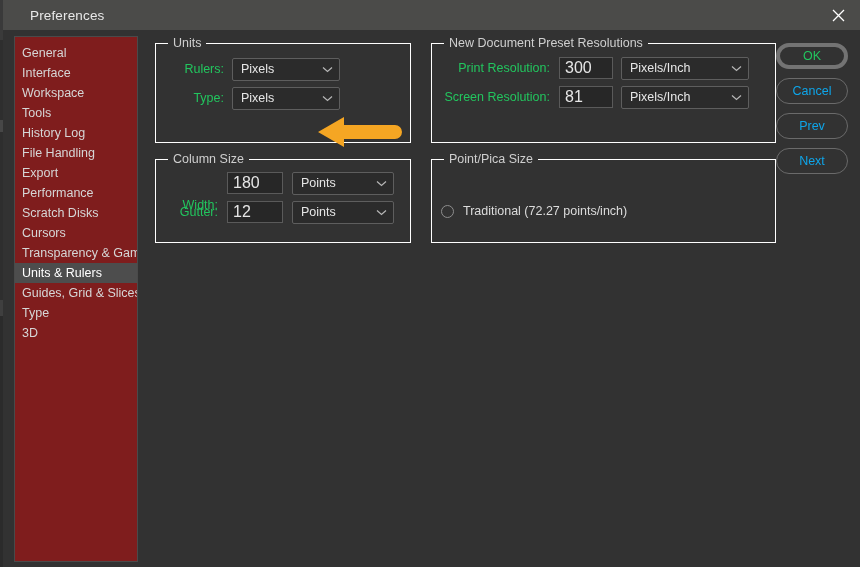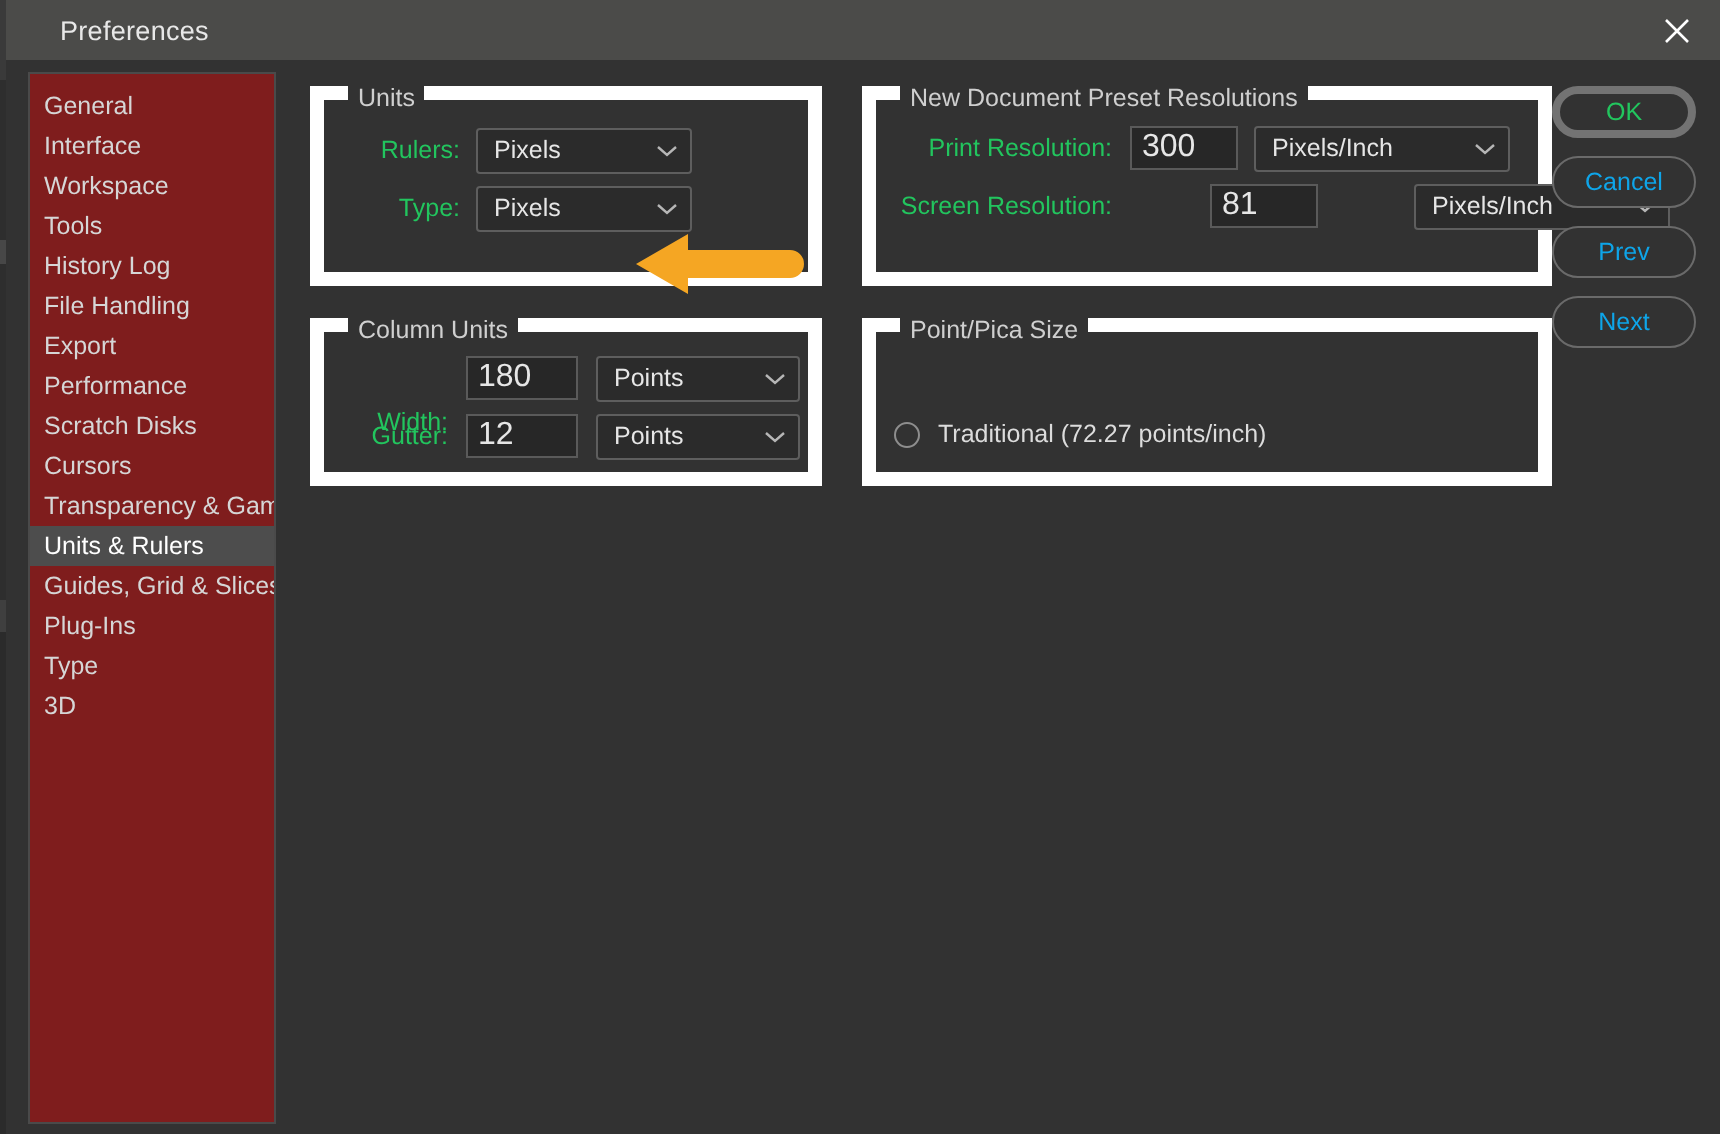--- a/index.html
+++ b/index.html
@@ -66,21 +66,21 @@
     height: 20px; line-height: 20px;
     padding-left: 7px;
     font-size: 12.5px; color: #d6d6d6;
     white-space: nowrap; cursor: default;
   }
   .side-item.active { background: #4d4d4d; color: #ffffff; }
 
   
   .panel {
     position: absolute;
-    border: 7px solid #ffffff;
+    border: 1px solid #ffffff;
     background: transparent;
     padding-left: 33px;
   }
   .panel-legend {
     position: absolute; top: -8px; left: 12px;
     padding: 0 5px;
     background: #323232;
     font-size: 12.5px; color: #cfcfcf;
     white-space: nowrap;
   }
@@ -191,21 +191,20 @@
       <div class="side-item"><span>Tools</span></div>
       <div class="side-item"><span>History Log</span></div>
       <div class="side-item"><span>File Handling</span></div>
       <div class="side-item"><span>Export</span></div>
       <div class="side-item"><span>Performance</span></div>
       <div class="side-item"><span>Scratch Disks</span></div>
       <div class="side-item"><span>Cursors</span></div>
       <div class="side-item"><span>Transparency &amp; Gamut</span></div>
       <div class="side-item active"><span>Units &amp; Rulers</span></div>
       <div class="side-item"><span>Guides, Grid &amp; Slices</span></div>
-      <div class="side-item"><span>Plug-Ins</span></div>
       <div class="side-item"><span>Type</span></div>
       <div class="side-item"><span>3D</span></div>
     </div>
 
     <div class="panel" id="panel-units">
       <span class="panel-legend">Units</span>
 
       <div class="row" style="left:8px; top:14px;">
         <span class="row-label" style="width:60px;">Rulers:</span>
         <div class="combo" style="width:108px; margin-left:8px;">
@@ -225,21 +224,21 @@
           <span class="chev">
             <svg width="11" height="7" viewBox="0 0 11 7">
                 <path d="M1 1.5 L5.5 5.5 L10 1.5" stroke="#cfcfcf" stroke-width="1.2" fill="none"></path>
               </svg>
           </span>
         </div>
       </div>
     </div>
 
     <div class="panel" id="panel-column-size">
-      <span class="panel-legend">Column Units</span>
+      <span class="panel-legend">Column Size</span>
 
       <div class="row" style="left:8px; top:12px;">
         <span class="row-label" style="width:54px;margin-top:44px;">Width:</span>
         <input class="txtfield" style="width: 56px; margin-left: 9px;" value="180">
         <div class="combo" style="width:102px; margin-left:9px;">
           <span class="combo-text">Points</span>
           <span class="chev">
             <svg width="11" height="7" viewBox="0 0 11 7">
                 <path d="M1 1.5 L5.5 5.5 L10 1.5" stroke="#cfcfcf" stroke-width="1.2" fill="none"></path>
               </svg>
@@ -270,21 +269,21 @@
         <div class="combo" style="width:128px; margin-left:8px;">
           <span class="combo-text">Pixels/Inch</span>
           <span class="chev">
             <svg width="11" height="7" viewBox="0 0 11 7">
                 <path d="M1 1.5 L5.5 5.5 L10 1.5" stroke="#cfcfcf" stroke-width="1.2" fill="none"></path>
               </svg>
           </span>
         </div>
       </div>
 
-      <div class="row" style="left:10px; top:42px;gap:40px;">
+      <div class="row" style="left:10px; top:42px;">
         <span class="row-label" style="width:108px;">Screen Resolution:</span>
         <input class="txtfield" style="width: 54px; margin-left: 9px;" value="81">
         <div class="combo" style="width:128px; margin-left:8px;">
           <span class="combo-text">Pixels/Inch</span>
           <span class="chev">
             <svg width="11" height="7" viewBox="0 0 11 7">
                 <path d="M1 1.5 L5.5 5.5 L10 1.5" stroke="#cfcfcf" stroke-width="1.2" fill="none"></path>
               </svg>
           </span>
         </div>

